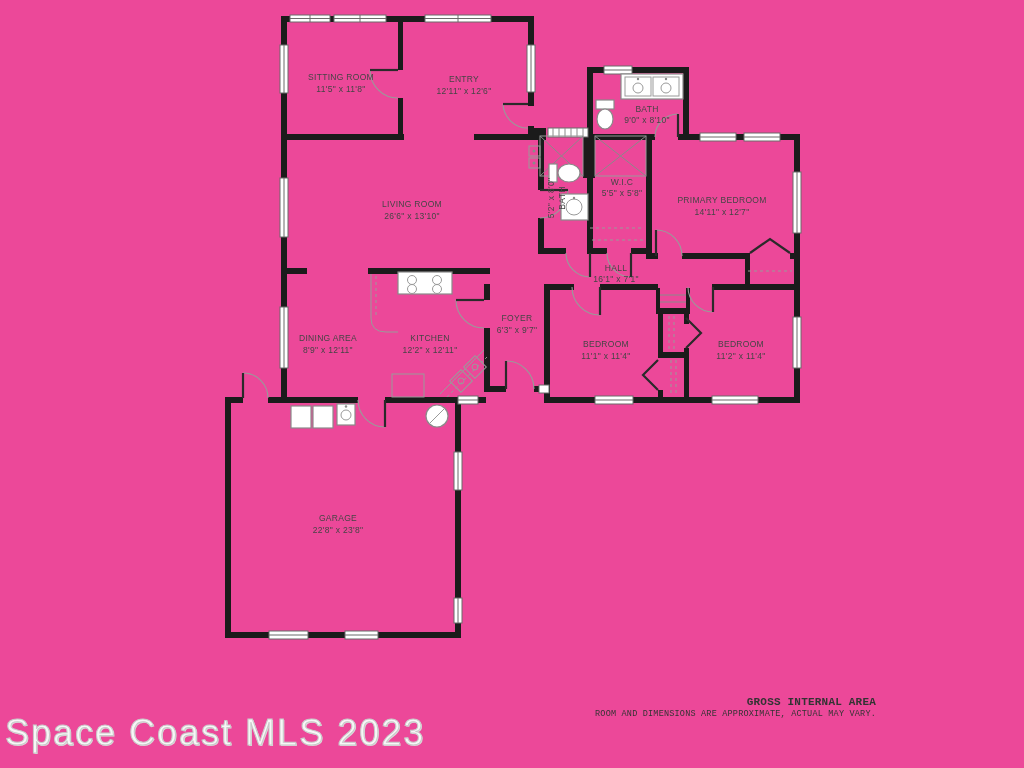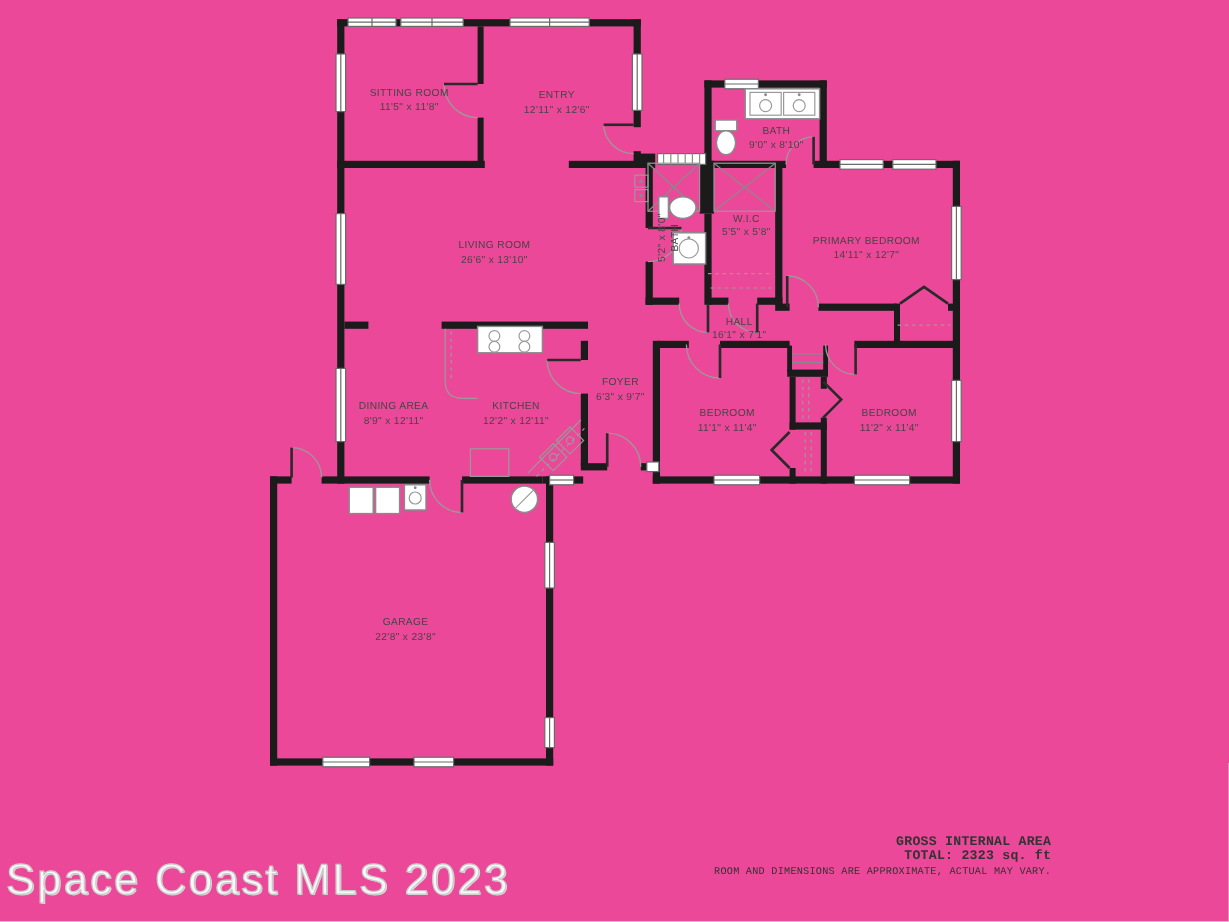--- a/index.html
+++ b/index.html
@@ -327,16 +327,15 @@
     <text x="338" y="533">22'8" x 23'8"</text>
   </g>
 </svg>
 
   
   <div id="watermark">Space Coast MLS 2023</div>
 
   
   <div id="footer">
     <div class="big">GROSS INTERNAL AREA</div>
-    <div class="big">TOTAL: 2323 sq. ft</div>
     <div class="small">ROOM AND DIMENSIONS ARE APPROXIMATE, ACTUAL MAY VARY.</div>
   </div>
 </div>
 
 </body></html>

